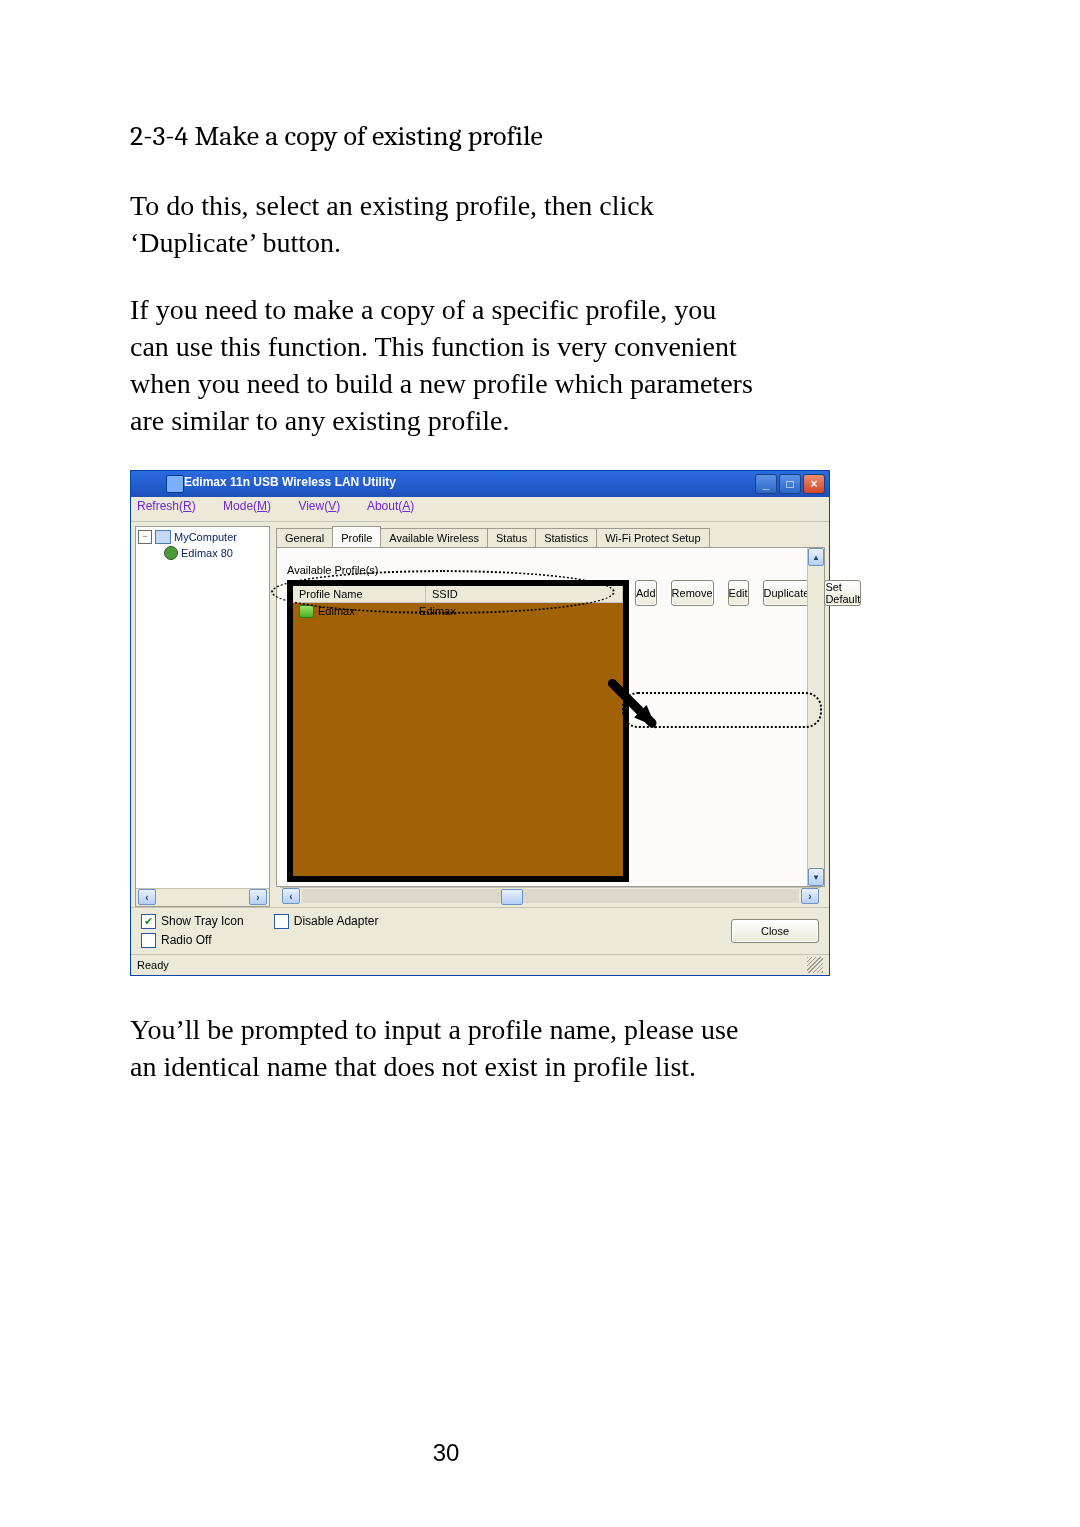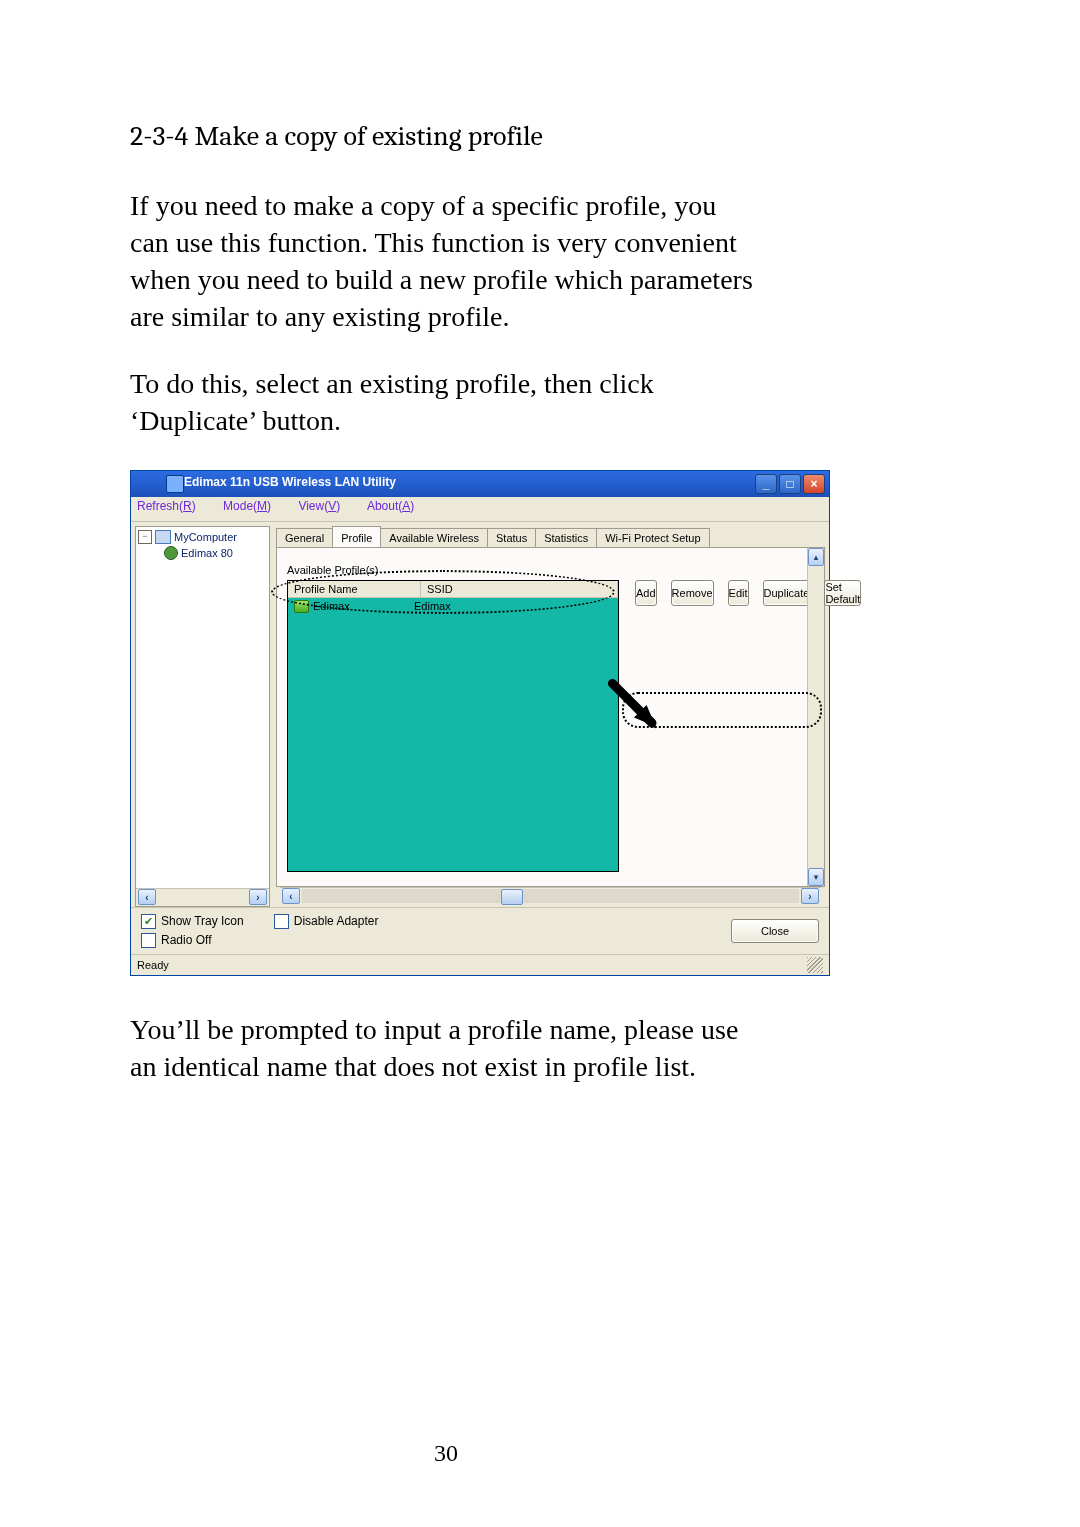--- a/index.html
+++ b/index.html
@@ -27,21 +27,21 @@
   .pc-icon{width:14px;height:12px;background:#c6d9f4;border:1px solid #4b78b7;display:inline-block;}
   .glob-icon{width:12px;height:12px;background:#4b9938;border:1px solid #2c5a22;border-radius:50%;display:inline-block;}
   .tree-right-nav{position:absolute;left:0;right:0;bottom:0;height:17px;background:#ece9d8;border-top:1px solid #c6c3b5;display:flex;align-items:center;justify-content:space-between;padding:0 2px;}
   .nav-arrow{width:16px;height:14px;background:linear-gradient(#e9f1fd,#b5cff2);border:1px solid #6b93c9;border-radius:2px;color:#1a3f7a;display:flex;align-items:center;justify-content:center;font-size:10px;font-weight:bold;}
   .main-pane{flex:1;padding:4px 4px 0 6px;position:relative;}
   .tabs{display:flex;align-items:flex-end;height:21px;}
   .tab{padding:3px 8px;border:1px solid #9f9c8f;border-bottom:none;background:#ece9d8;font-size:11px;color:#000;margin-right:-1px;position:relative;}
   .tab.sel{background:#fcfbf9;z-index:2;padding-top:5px;}
   .tab-body{border:1px solid #9f9c8f;background:#fcfbf9;height:340px;position:relative;padding:16px 10px;box-sizing:border-box;}
   .section-label{font-size:11px;color:#000;margin-bottom:4px;}
-  .profile-list{border:1px solid #000000;background:#14b8a6;width:330px;height:290px;position:relative;}
+  .profile-list{border:6px solid #000000;background:#a16207;width:330px;height:290px;position:relative;}
   .plist-header{display:flex;background:#ece9d8;border-bottom:1px solid #c6c3b5;font-size:11px;}
   .ph-col{padding:2px 6px;border-right:1px solid #c6c3b5;}
   .ph-col.c1{width:120px;}
   .ph-col.c2{flex:1;}
   .plist-row{display:flex;font-size:11px;padding:2px 6px;align-items:center;}
   .sig-icon{width:13px;height:11px;background:linear-gradient(#9be26a,#4cae21);border:1px solid #2c7a0c;border-radius:2px;margin-right:4px;}
   .pr-col1{width:120px;display:flex;align-items:center;}
   .pr-col2{flex:1;}
   .btn-col{position:absolute;right:14px;top:32px;width:175px;display:flex;flex-direction:row;gap:14px;}
   .xp-btn{height:24px;border:1px solid #8a887b;border-radius:3px;background:linear-gradient(#fefefe,#ece9d8);font-size:11px;display:flex;align-items:center;justify-content:center;box-shadow:inset 0 0 0 1px #fff;}
@@ -53,29 +53,29 @@
   .lower-scroll{height:17px;background:#ece9d8;border-top:1px solid #c6c3b5;display:flex;align-items:center;padding:0 2px;margin:0 4px;}
   .h-track{flex:1;height:14px;background:#dcd9cb;margin:0 2px;position:relative;}
   .h-thumb{position:absolute;left:40%;top:0;width:20px;height:14px;background:linear-gradient(#e9f1fd,#b5cff2);border:1px solid #6b93c9;border-radius:2px;}
   .bottom-panel{border-top:1px solid #c6c3b5;padding:6px 10px;display:flex;align-items:center;gap:30px;}
   .cb{display:flex;align-items:center;gap:5px;font-size:12px;}
   .cb-box{width:13px;height:13px;border:1px solid #2b5a9c;background:#fff;display:flex;align-items:center;justify-content:center;font-size:11px;color:#2a8a2a;}
   .bottom-right{margin-left:auto;}
   .close-btn{width:86px;height:22px;border:1px solid #8a887b;border-radius:3px;background:linear-gradient(#fefefe,#ece9d8);font-size:11px;display:flex;align-items:center;justify-content:center;box-shadow:inset 0 0 0 1px #fff;}
   .statusbar{height:20px;border-top:1px solid #c6c3b5;background:#ece9d8;font-size:11px;display:flex;align-items:center;padding:0 6px;justify-content:space-between;}
   .grip{width:16px;height:16px;background:repeating-linear-gradient(135deg,#9f9c8f 0 1px,transparent 1px 3px);}
-  .page-no{position:absolute;bottom:60px;left:0;right:0;text-align:center;font-size:24px;font-family:Liberation Serif, serif;}
+  .page-no{position:absolute;bottom:60px;left:0;right:0;text-align:center;font-size:24px;font-family:Liberation Sans, sans-serif;}
 </style>
 </head>
 <body>
 
 <div class="page">
   <div class="heading">2-3-4 Make a copy of existing profile</div>
+  <div class="body-text">To do this, select an existing profile, then click ‘Duplicate’ button.</div>
   <div class="body-text">If you need to make a copy of a specific profile, you can use this function. This function is very convenient when you need to build a new profile which parameters are similar to any existing profile.</div>
-  <div class="body-text">To do this, select an existing profile, then click ‘Duplicate’ button.</div>
 
   <div class="app-shot">
     <div class="app-frame">
 
       <div class="titlebar">
         <div class="title-left">
           <span class="app-icon"></span>
           <span class="title-text">Edimax 11n USB Wireless LAN Utility</span>
         </div>
         <div class="win-controls">

